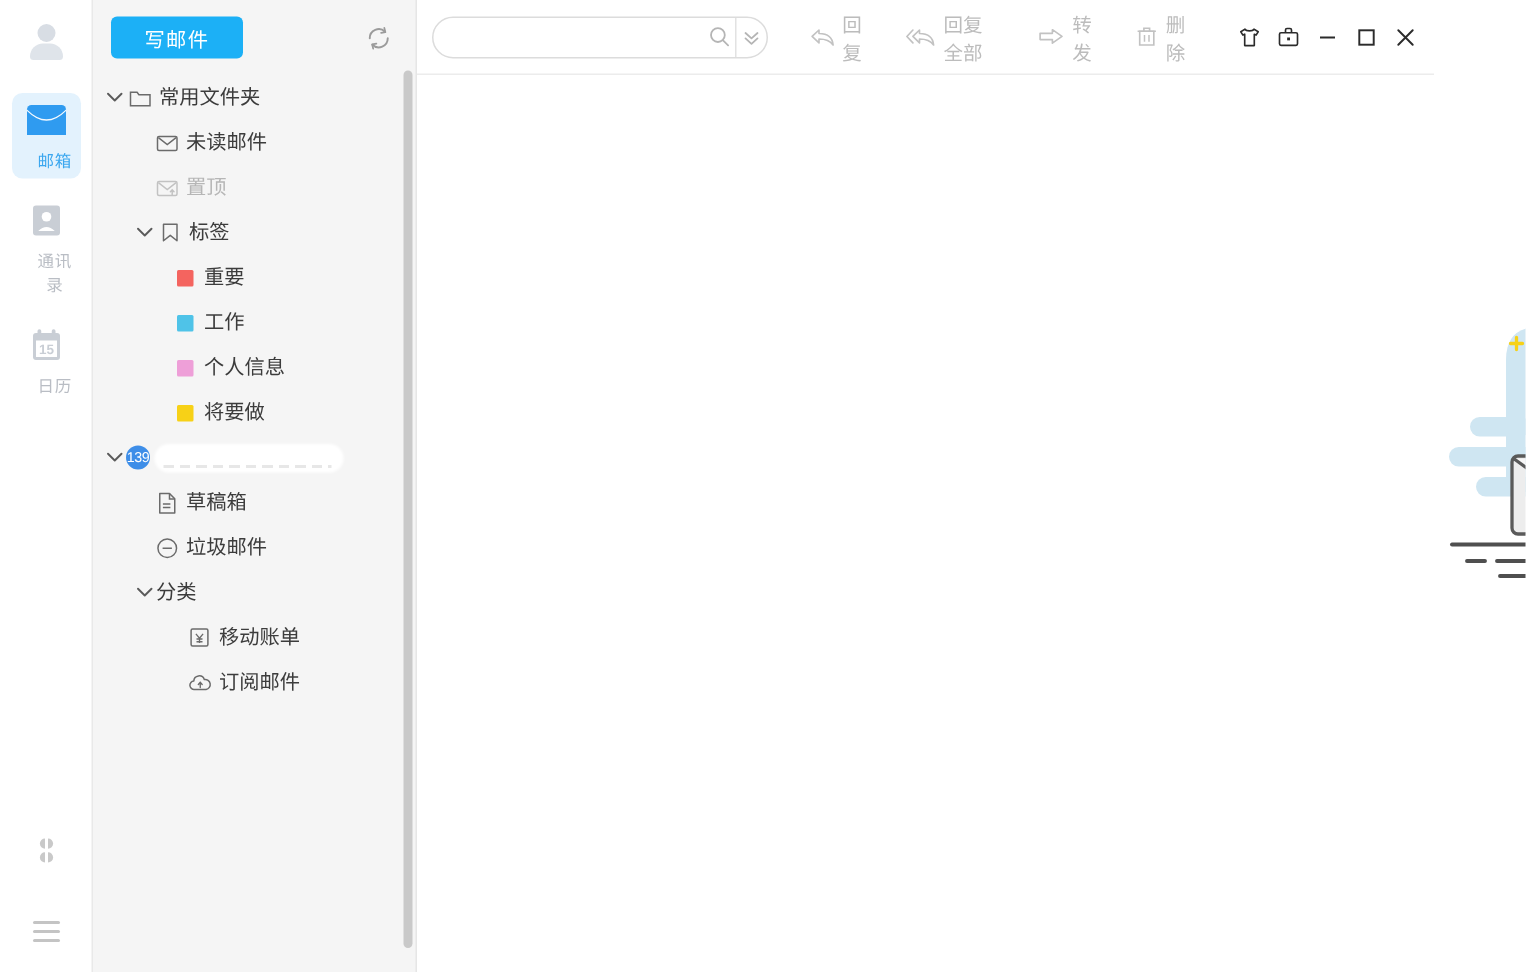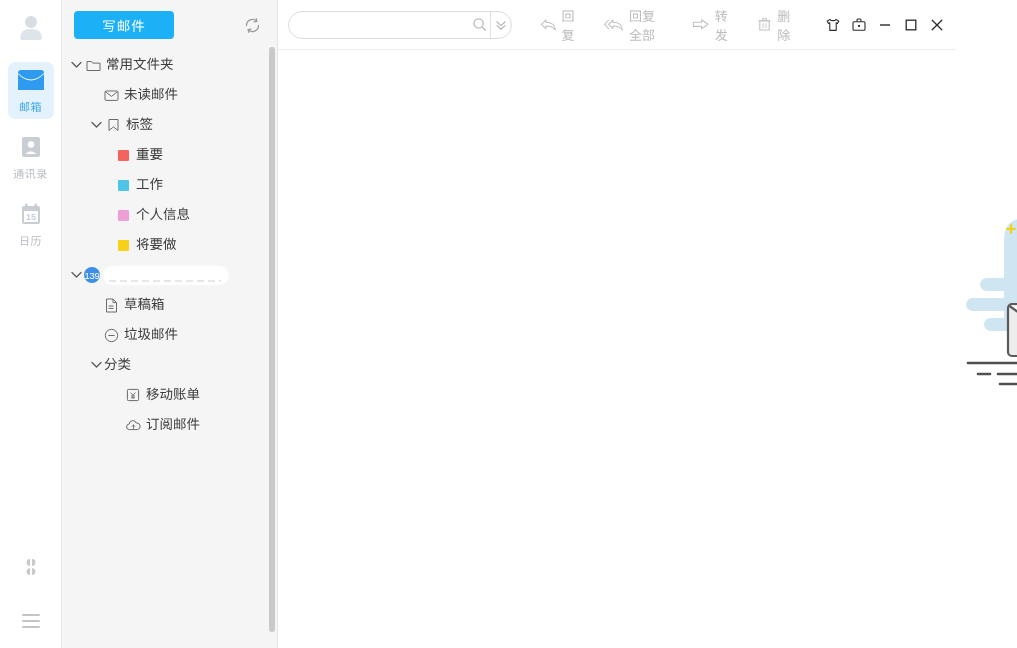--- a/index.html
+++ b/index.html
@@ -80,20 +80,21 @@
   .rail-ico {
     height: 26px;
     display: flex;
     justify-content: center;
   }
   .rail-label {
     font-size: 11px;
     color: #b9bdc4;
     margin-top: 3px;
     letter-spacing: 0.5px;
+    padding-left: 12px;
   }
   .rail-item.active .rail-label {
     color: #3ba7ef;
   }
   .rail-bottom {
     position: absolute;
     bottom: 0;
     left: 0;
     width: 62px;
   }
@@ -117,21 +118,21 @@
     overflow: hidden;
   }
   .sidebar-top {
     height: 50px;
     display: flex;
     align-items: center;
     padding: 0 12px 0 12px;
     box-sizing: border-box;
   }
   .compose-btn {
-    width: 100px;
+    width: 88px;
     height: 28px;
     background: #1cb0f6;
     color: #ffffff;
     border: none;
     border-radius: 4px;
     font-size: 13.5px;
     font-family: inherit;
     cursor: pointer;
     letter-spacing: 1px;
     padding: 0;
@@ -435,20 +436,30 @@
       <div class="node" style="padding-left:40px">
         <span class="n-ico">
           <svg width="15" height="13" viewBox="0 0 15 13">
               <rect x="1" y="2" width="13" height="9.4" rx="1" stroke="#6b6b6b" stroke-width="1" fill="none"></rect>
               <path d="M1.6 2.8 L7.5 7.4 L13.4 2.8" stroke="#6b6b6b" stroke-width="1" fill="none"></path>
             </svg>
         </span>
         <span class="n-label">未读邮件</span>
       </div>
 
+      <div class="node dim" style="padding-left:40px">
+        <span class="n-ico">
+          <svg width="15" height="13" viewBox="0 0 15 13">
+              <rect x="1" y="2" width="13" height="9.4" rx="1" stroke="#c2c2c2" stroke-width="1" fill="none"></rect>
+              <path d="M1.6 2.8 L7.5 7.4 L13.4 2.8" stroke="#c2c2c2" stroke-width="1" fill="none"></path>
+              <path d="M10.8 10.8 v-3.2 M9.6 8.8 l1.2 -1.3 l1.2 1.3" stroke="#c2c2c2" stroke-width="1" fill="none" stroke-linecap="round"></path>
+            </svg>
+        </span>
+        <span class="n-label">置顶</span>
+      </div>
 
       <div class="node" style="padding-left:26px">
         <span class="caret">
           <svg width="11" height="8" viewBox="0 0 11 8">
               <path d="M1 1.5 L5.5 6 L10 1.5" stroke="#5b5b5b" stroke-width="1.3" fill="none" stroke-linecap="round" stroke-linejoin="round"></path>
             </svg>
         </span>
         <span class="n-ico">
           <svg width="13" height="14" viewBox="0 0 13 14">
               <path d="M2 1.5 h9 v11 l-4.5 -3.6 l-4.5 3.6 Z" stroke="#6b6b6b" stroke-width="1" fill="none" stroke-linejoin="round"></path>

